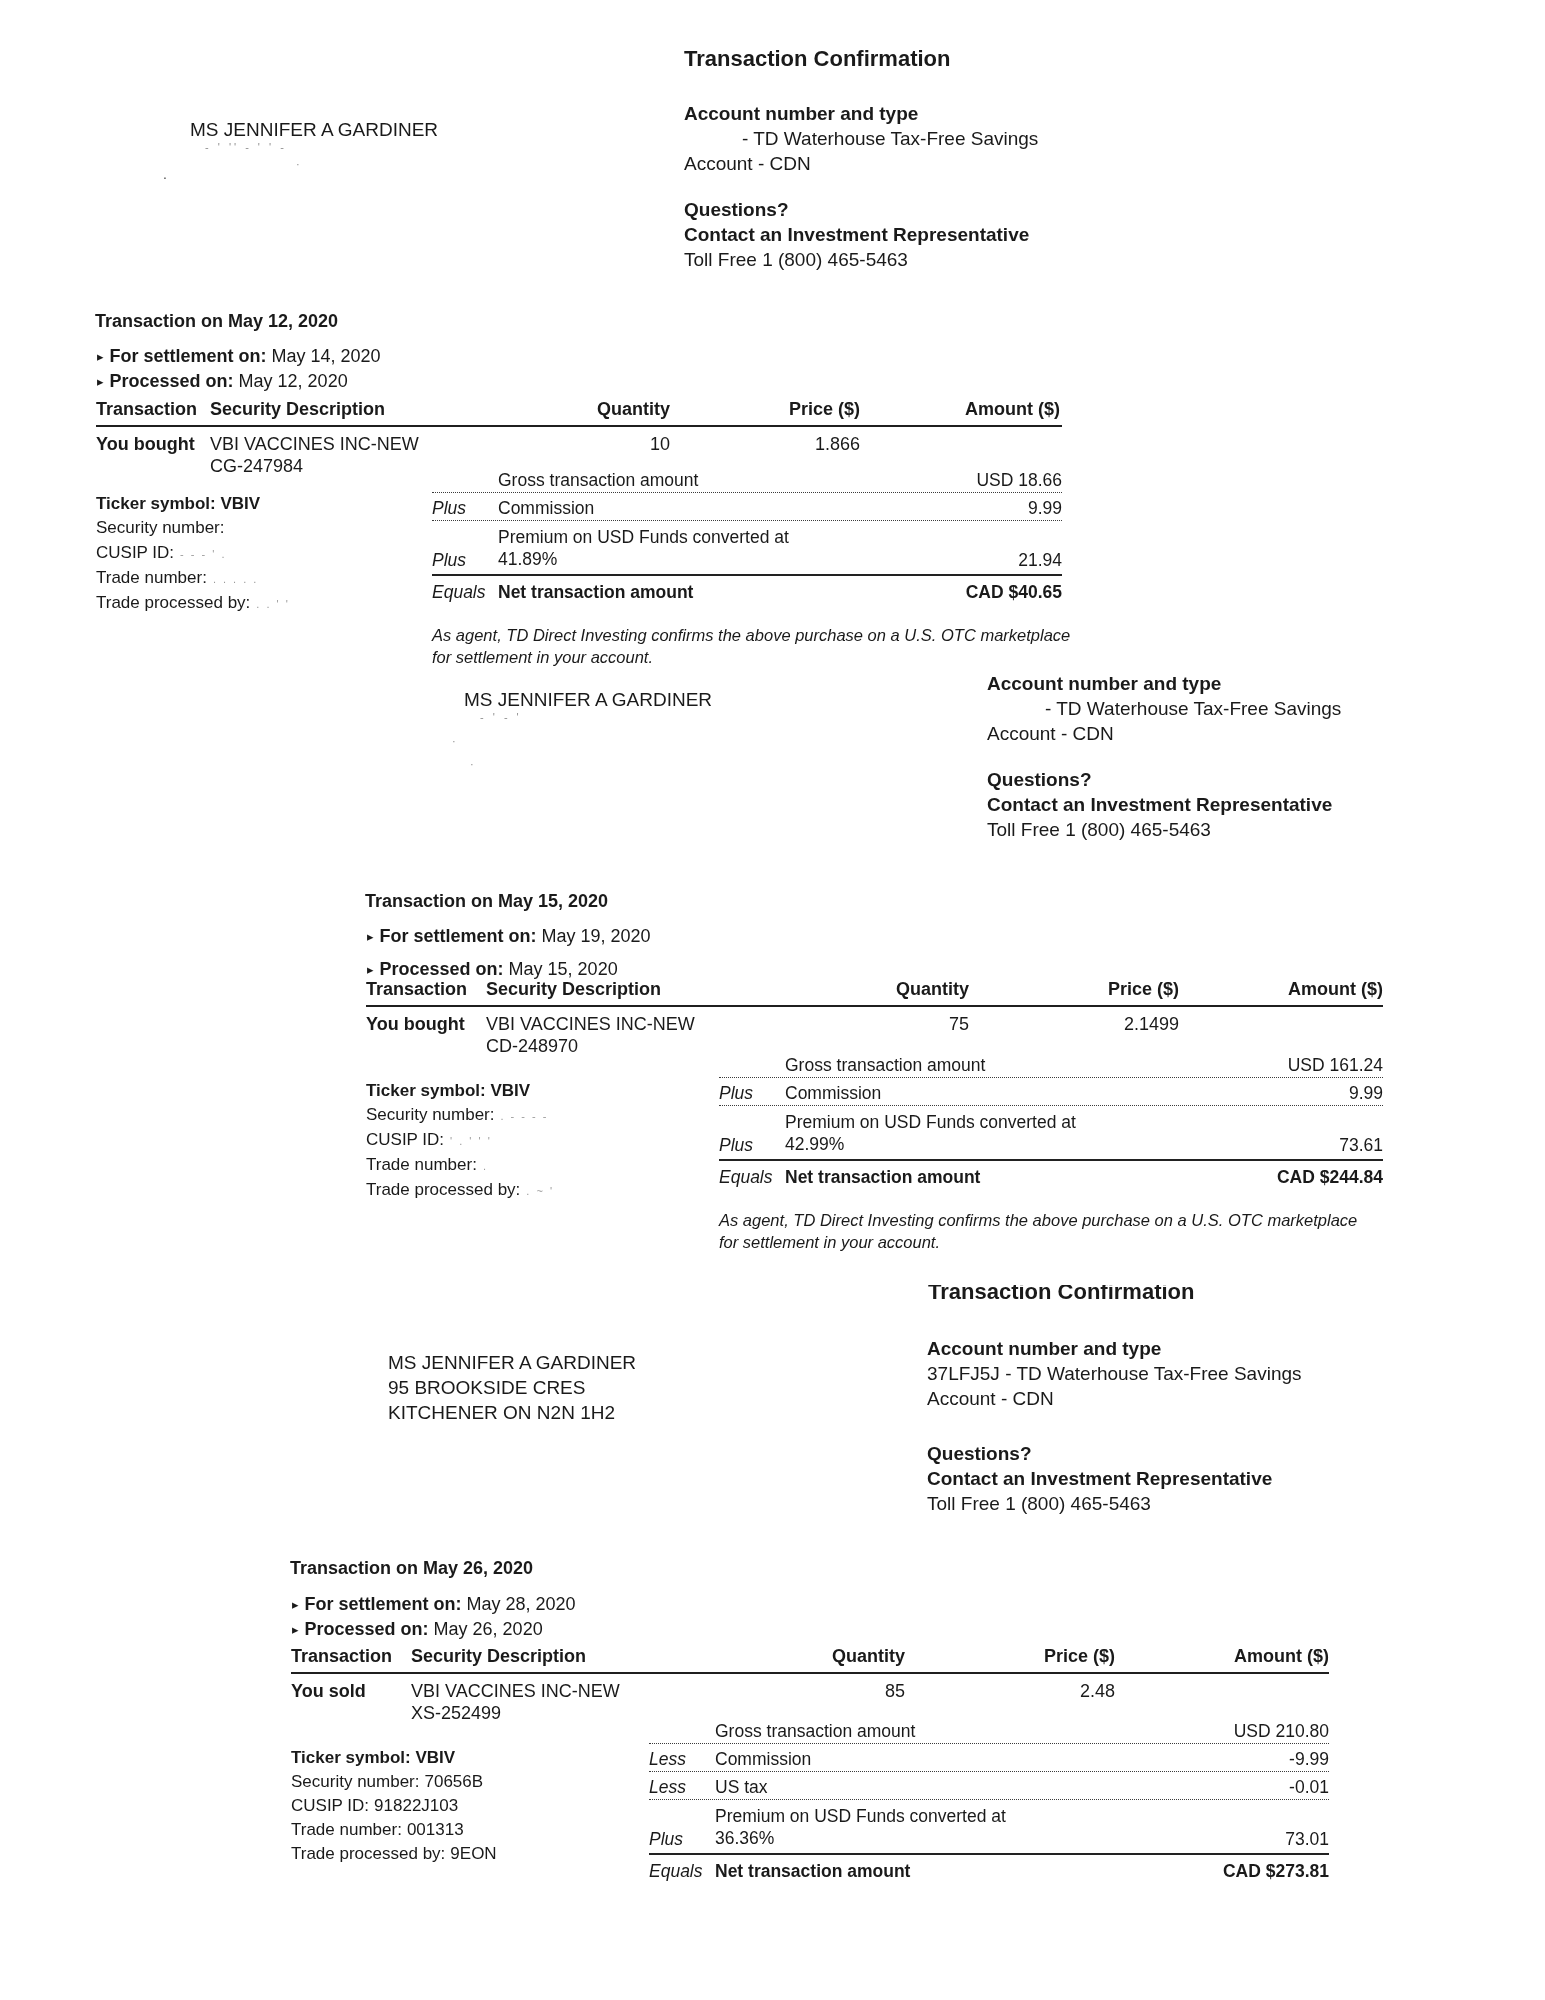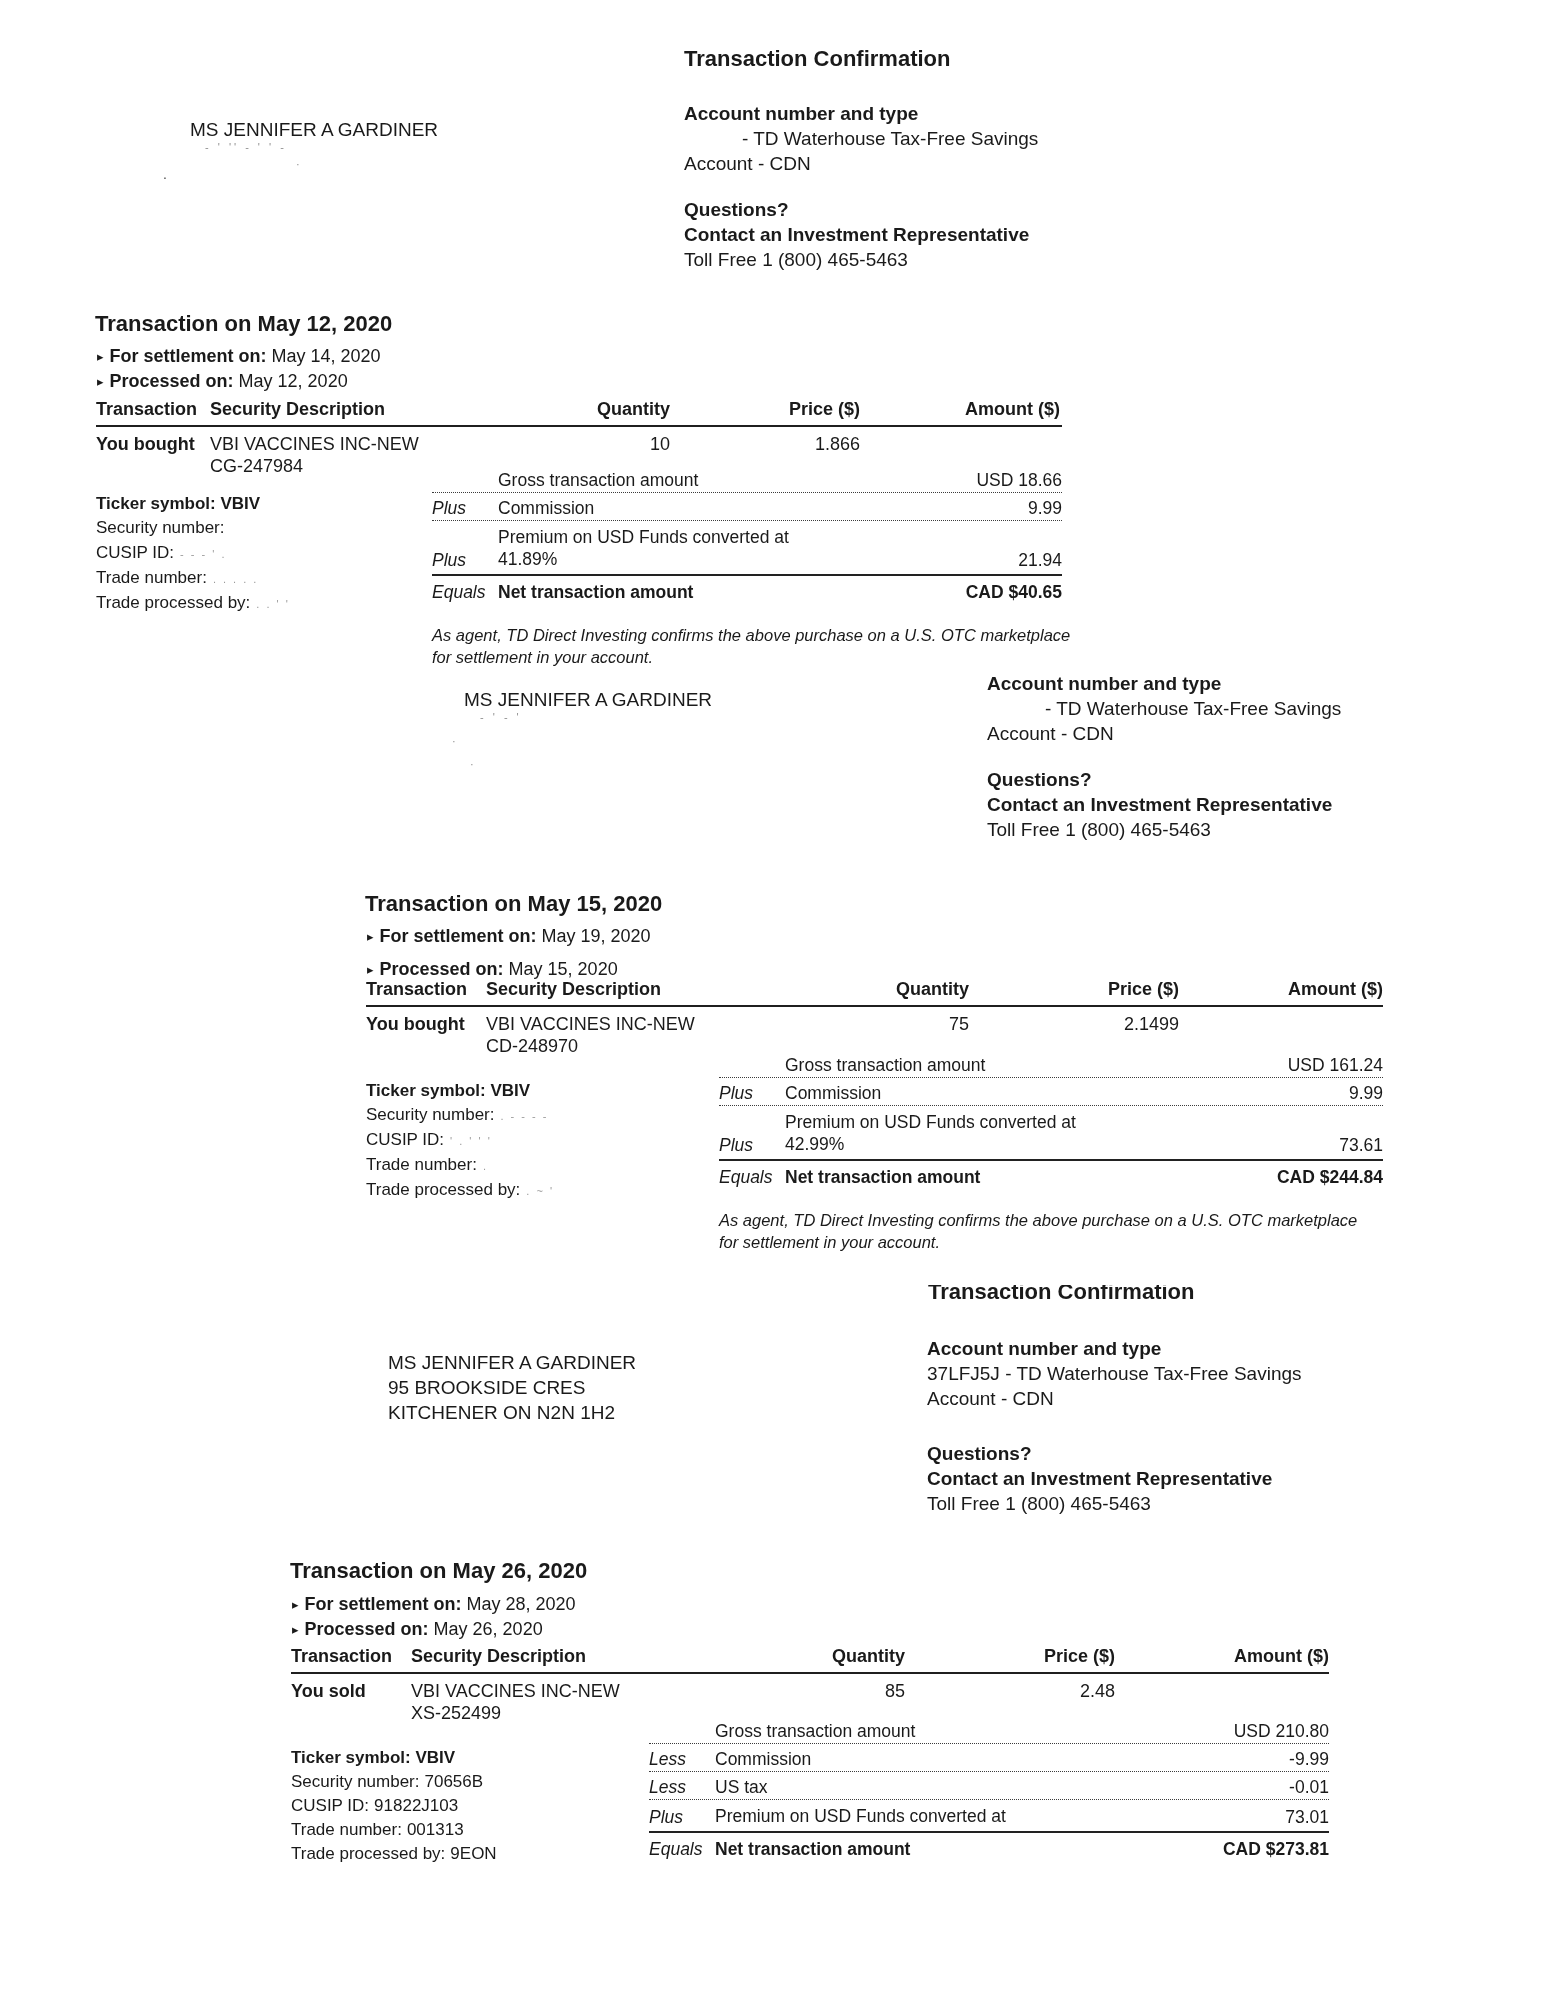--- a/index.html
+++ b/index.html
@@ -15,21 +15,21 @@
   .clipwrap{height:23px;overflow:hidden;}
   .clipwrap .doc-title{display:block;margin-top:-6px;}
   .name,.addr{font-size:19px;line-height:25px;}
   .mark{position:absolute;color:#8f8f8f;font-size:11px;letter-spacing:3px;}
   .mark.dark{color:#4a4a4a;font-size:14px;}
   .acct{width:432px;font-size:19px;line-height:25px;}
   .acct .indent{padding-left:58px;}
   .acct .gap{margin-top:21px;}
   .p3 .acct{line-height:25px;}
   .p3 .acct .gap{margin-top:30px;}
-  .theading{font-size:22px;font-weight:bold;}
+  .theading{font-size:18px;font-weight:bold;}
   .bullet{font-size:18px;}
   .bullet .tri{font-size:13px;margin-right:6px;vertical-align:1px;}
   .bullet .v{margin-left:5px;}
   .ttable{font-size:18px;}
   .thead,.trow{display:flex;}
   .thead{font-weight:bold;padding-bottom:5px;border-bottom:2.5px solid #1f1f1f;}
   .trow{padding-top:6px;line-height:22px;}
   .c1{width:114px;}.c2{width:270px;}
   .c3{width:190px;text-align:right;}.c4{width:190px;text-align:right;}.c5{width:200px;text-align:right;}
   .p2 .c1{width:120px;}.p2 .c2{width:290px;}.p2 .c3{width:193px;}.p2 .c4{width:210px;}.p2 .c5{width:204px;}
@@ -318,20 +318,21 @@
       </div>
       <div class="drow">
         <span class="pfx">Less</span>
         <span class="lbl">US tax</span>
         <span class="amt">-0.01</span>
       </div>
       <div class="drow premium">
         <span class="pfx">Plus</span>
         <span class="lines">
           <span>Premium on USD Funds converted at</span>
+          <span>36.36%</span>
         </span>
         <span class="amt">73.01</span>
       </div>
       <div class="drow equals">
         <span class="pfx">Equals</span>
         <span class="lbl">Net transaction amount</span>
         <span class="amt">CAD $273.81</span>
       </div>
     </div>
   </section>

